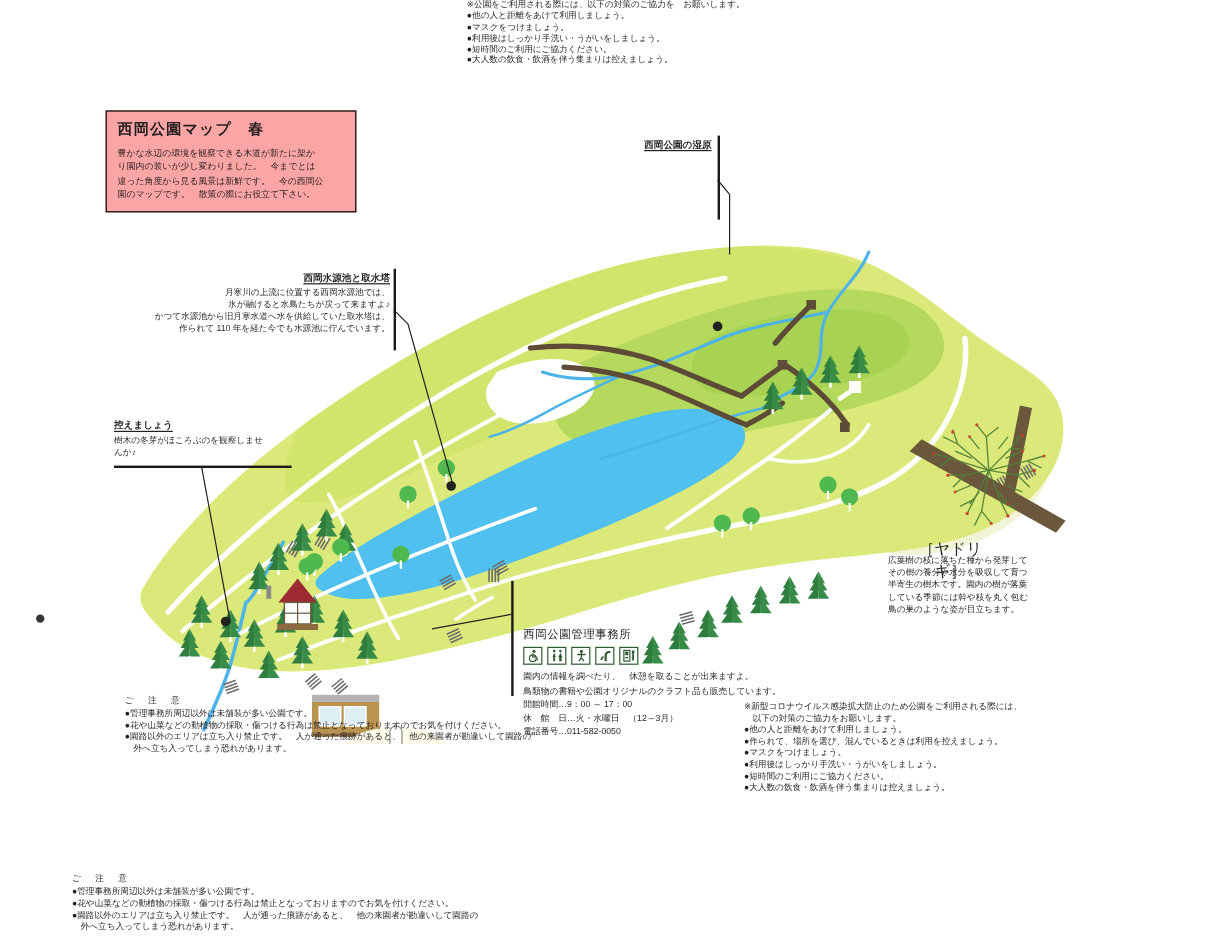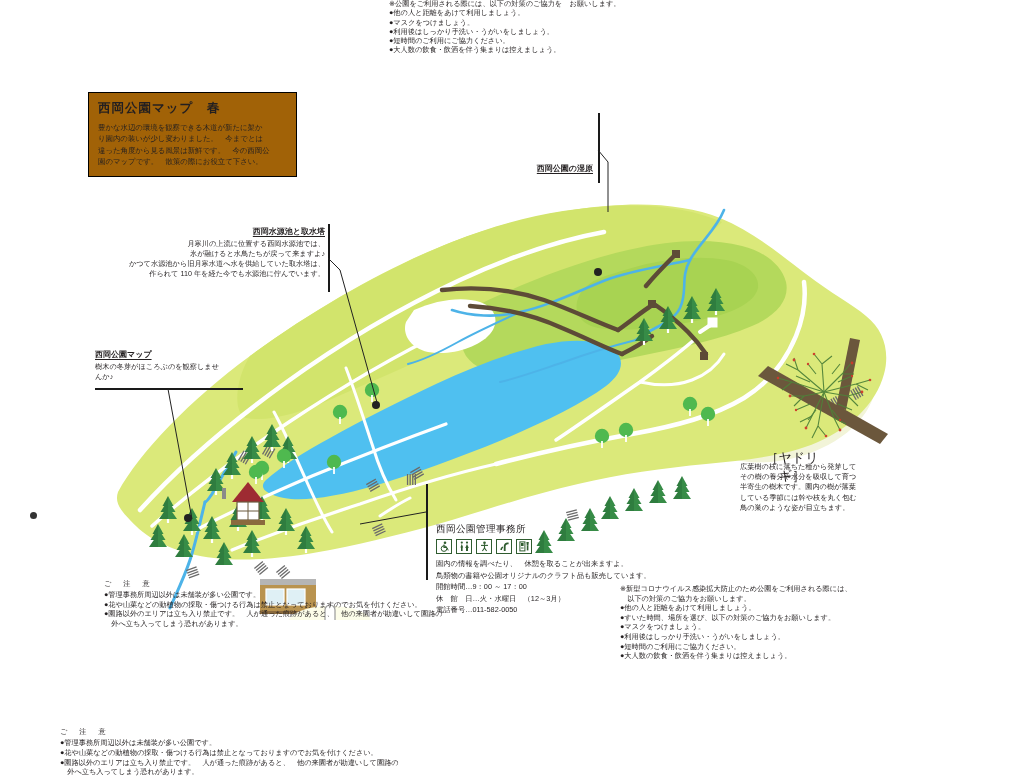--- a/index.html
+++ b/index.html
@@ -10,21 +10,21 @@
   }
   .abs{position:absolute;}
 
   
   #covid-top{left:389px;top:-1px;width:500px;}
   #covid-top .line{font-size:7.2px;line-height:9.3px;white-space:pre;}
 
   
   #title-box{
     left:88px;top:92px;width:209px;height:85px;
-    border:1.6px solid #000;background:#a16207;box-sizing:border-box;
+    border:1.6px solid #000;background:#fca5a5;box-sizing:border-box;
     padding:7px 9px 0 9px;
   }
   #title-box .ttl{font-size:12.5px;font-weight:bold;letter-spacing:1px;margin-bottom:5px;}
   #title-box .body{font-size:7.4px;line-height:11.4px;white-space:pre-wrap;}
 
   
   .callout{position:absolute;}
   .callout .head{
     font-size:8px;font-weight:bold;text-decoration:underline;
     text-underline-offset:1.5px;margin-bottom:2px;
@@ -367,21 +367,21 @@
 </div>
 
 <div class="abs" id="title-box">
   <div class="ttl">西岡公園マップ　春</div>
   <div class="body">豊かな水辺の環境を観察できる木道が新たに架か
 り園内の装いが少し変わりました。　今までとは
 違った角度から見る風景は新鮮です。　今の西岡公
 園のマップです。　散策の際にお役立て下さい。</div>
 </div>
 
-<div class="callout right-al" style="left:385px;top:115px;width:208px;margin-top:48px;">
+<div class="callout right-al" style="left:385px;top:115px;width:208px;">
   <div class="head">西岡公園の湿原</div>
 </div>
 <div class="vbar" style="left:598px;top:113px;height:70px;"></div>
 <div class="leadline" style="left:598px;top:150px;">
   <svg width="10" height="70">
       <polyline points="0,0 10,12 10,62" fill="none" stroke="#222" stroke-width="1"></polyline>
     </svg>
 </div>
 
 <div class="callout right-al" style="left:80px;top:226px;width:245px;">
@@ -392,21 +392,21 @@
 作られて 110 年を経た今でも水源池に佇んでいます。</div>
 </div>
 <div class="vbar" style="left:328px;top:224px;height:68px;"></div>
 <div class="leadline" style="left:328px;top:258px;">
   <svg width="52" height="150">
       <polyline points="0,0 12,12 50,148" fill="none" stroke="#222" stroke-width="1"></polyline>
     </svg>
 </div>
 
 <div class="callout" style="left:95px;top:349px;width:150px;">
-  <div class="head">西岡公園マップ</div>
+  <div class="head">控えましょう</div>
   <div class="body">樹木の冬芽がほころぶのを観察しませ
 んか♪</div>
 </div>
 <div class="abs" style="left:95px;top:388px;width:148px;height:1.8px;background:#1a1a1a;"></div>
 <div class="leadline" style="left:168px;top:389px;">
   <svg width="26" height="132">
       <polyline points="0,0 24,130" fill="none" stroke="#222" stroke-width="1"></polyline>
     </svg>
 </div>
 
@@ -471,21 +471,21 @@
   <div class="nl">●管理事務所周辺以外は未舗装が多い公園です。</div>
   <div class="nl">●花や山菜などの動植物の採取・傷つける行為は禁止となっておりますのでお気を付けください。</div>
   <div class="nl">●園路以外のエリアは立ち入り禁止です。　人が通った痕跡があると、　他の来園者が勘違いして園路の
 　外へ立ち入ってしまう恐れがあります。</div>
 </div>
 
 <div class="abs" id="covid-bottom">
   <div class="nl">※新型コロナウイルス感染拡大防止のため公園をご利用される際には、
 　以下の対策のご協力をお願いします。</div>
   <div class="nl">●他の人と距離をあけて利用しましょう。</div>
-  <div class="nl">●すいた時間、場所を選び、以下の対策のご協力をお願いします。</div>
+  <div class="nl">●作られて、場所を選び、混んでいるときは利用を控えましょう。</div>
   <div class="nl">●マスクをつけましょう。</div>
   <div class="nl">●利用後はしっかり手洗い・うがいをしましょう。</div>
   <div class="nl">●短時間のご利用にご協力ください。</div>
   <div class="nl">●大人数の飲食・飲酒を伴う集まりは控えましょう。</div>
 </div>
 
 <div class="abs" id="notice2">
   <div class="nh">ご　注　意</div>
   <div class="nl">●管理事務所周辺以外は未舗装が多い公園です。</div>
   <div class="nl">●花や山菜などの動植物の採取・傷つける行為は禁止となっておりますのでお気を付けください。</div>

